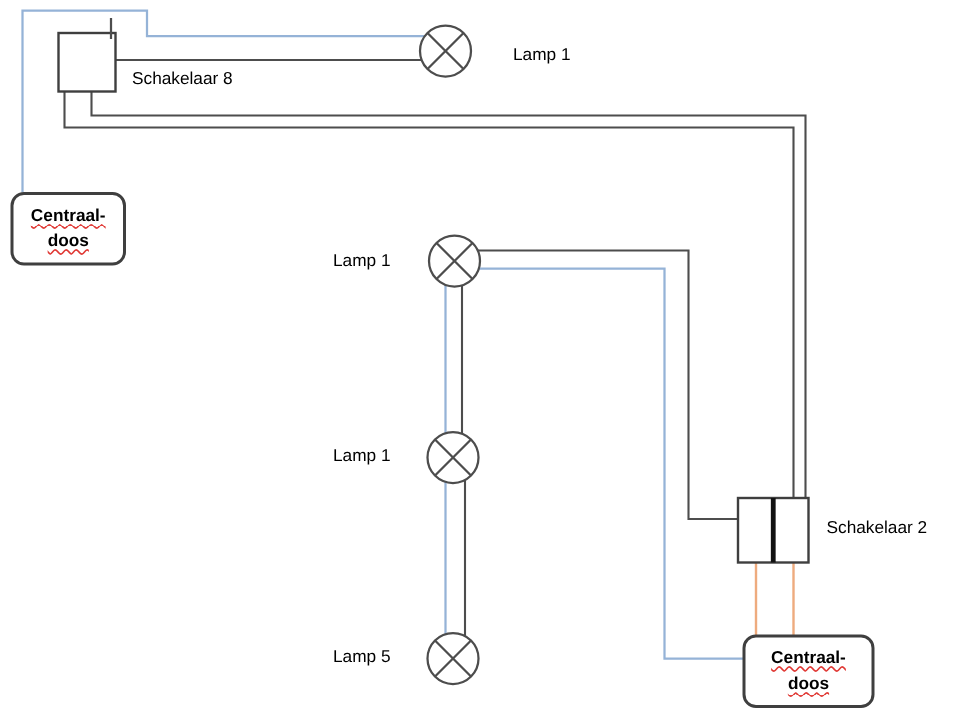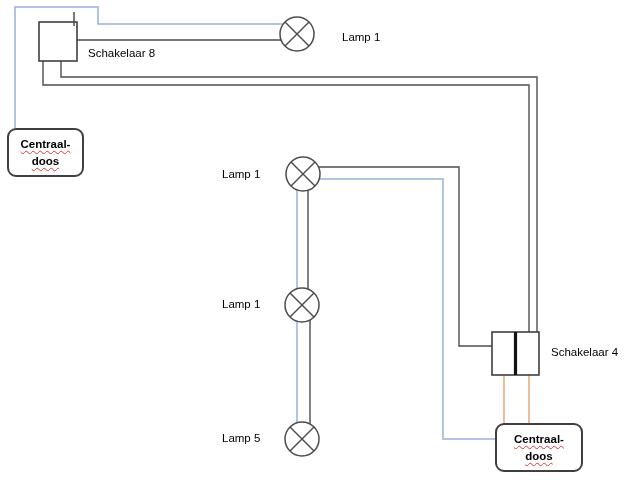--- a/index.html
+++ b/index.html
@@ -82,21 +82,21 @@
       <line x1="290" y1="427" x2="314" y2="451"></line>
       <line x1="314" y1="427" x2="290" y2="451"></line>
     </g>
   </svg>
 
   <div class="lbl lbl-schakelaar1">Schakelaar 8</div>
   <div class="lbl lbl-lamp1-top">Lamp 1</div>
   <div class="lbl lbl-lamp1-mid">Lamp 1</div>
   <div class="lbl lbl-lamp2">Lamp 1</div>
   <div class="lbl lbl-lamp3">Lamp 5</div>
-  <div class="lbl lbl-schakelaar2">Schakelaar 4</div>
+  <div class="lbl lbl-schakelaar2">Schakelaar 2</div>
 
   <div class="cdoos cdoos-left">
     <span>Centraal-</span>
     <span>doos</span>
   </div>
   <div class="cdoos cdoos-right">
     <span>Centraal-</span>
     <span>doos</span>
   </div>
 

